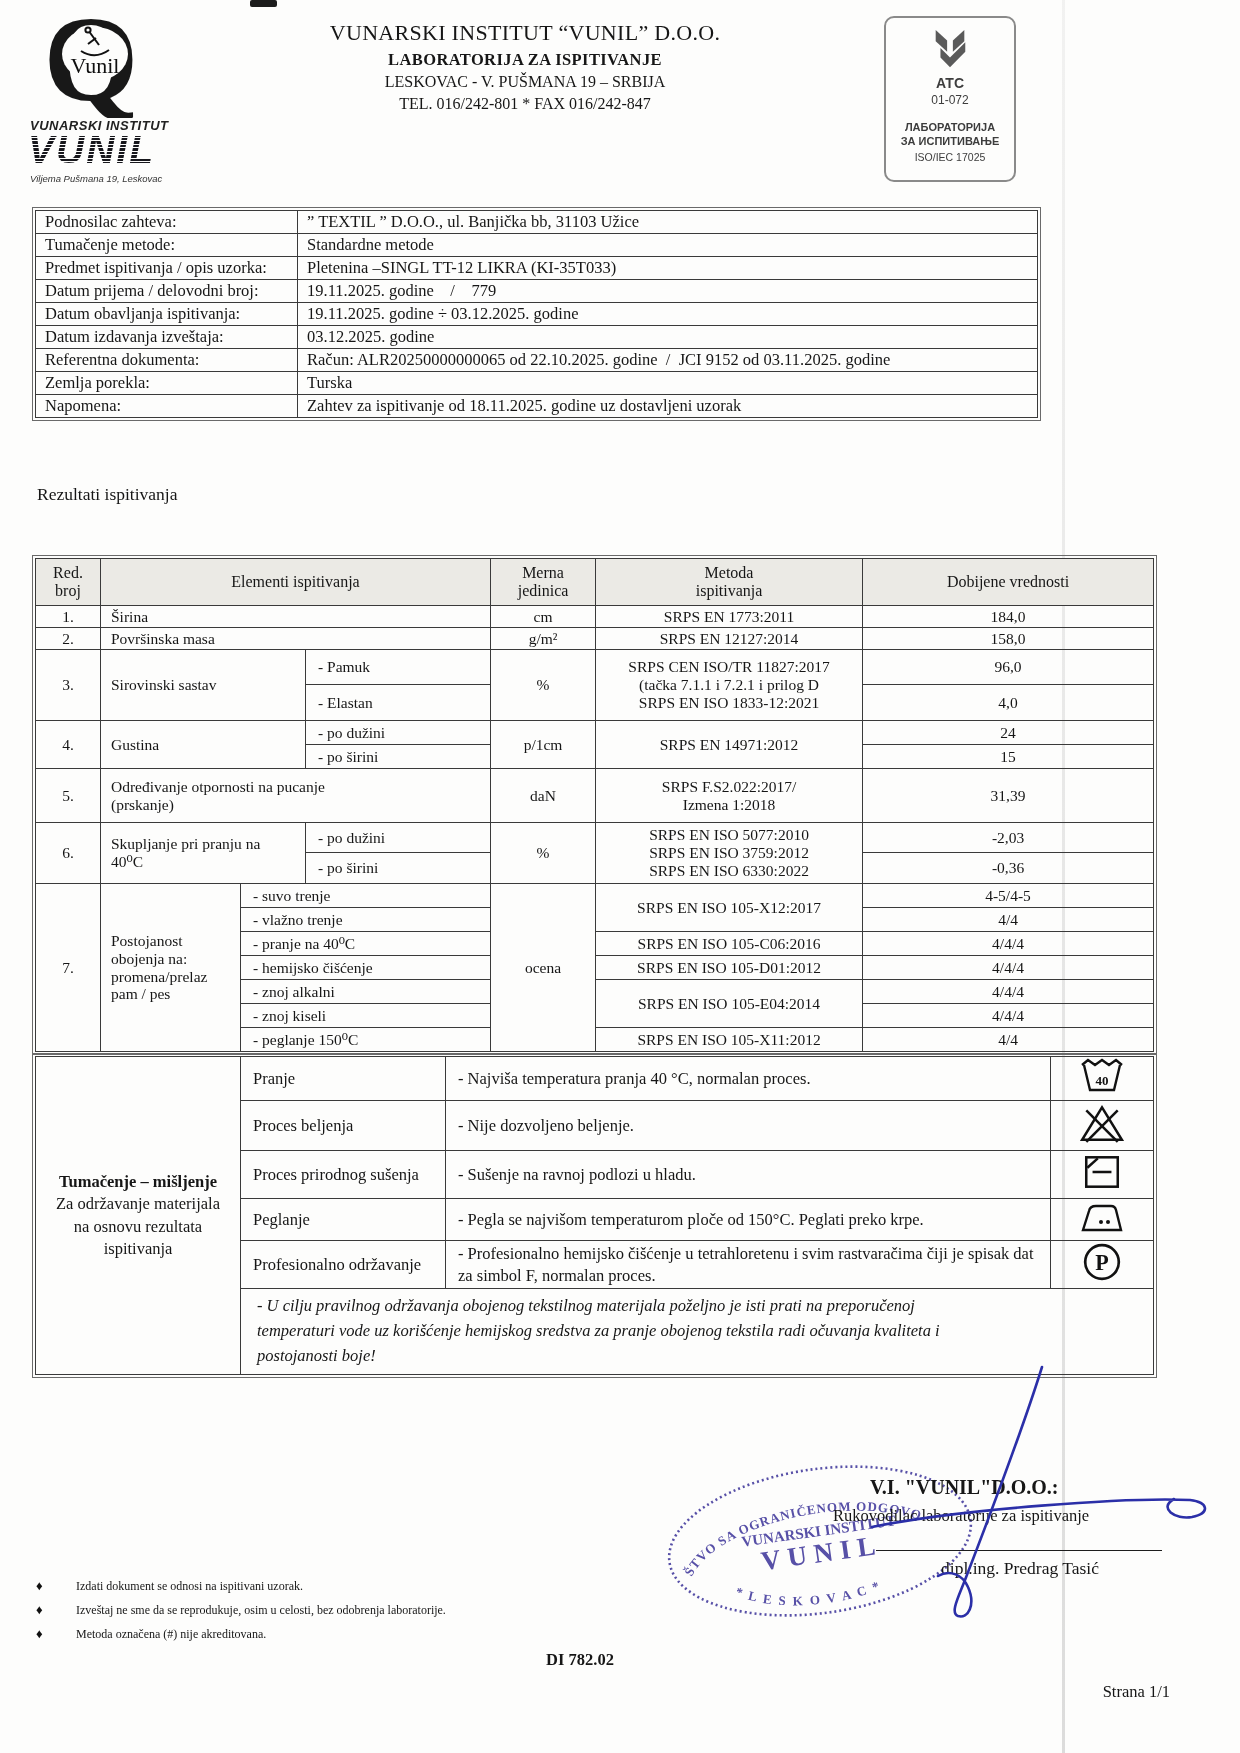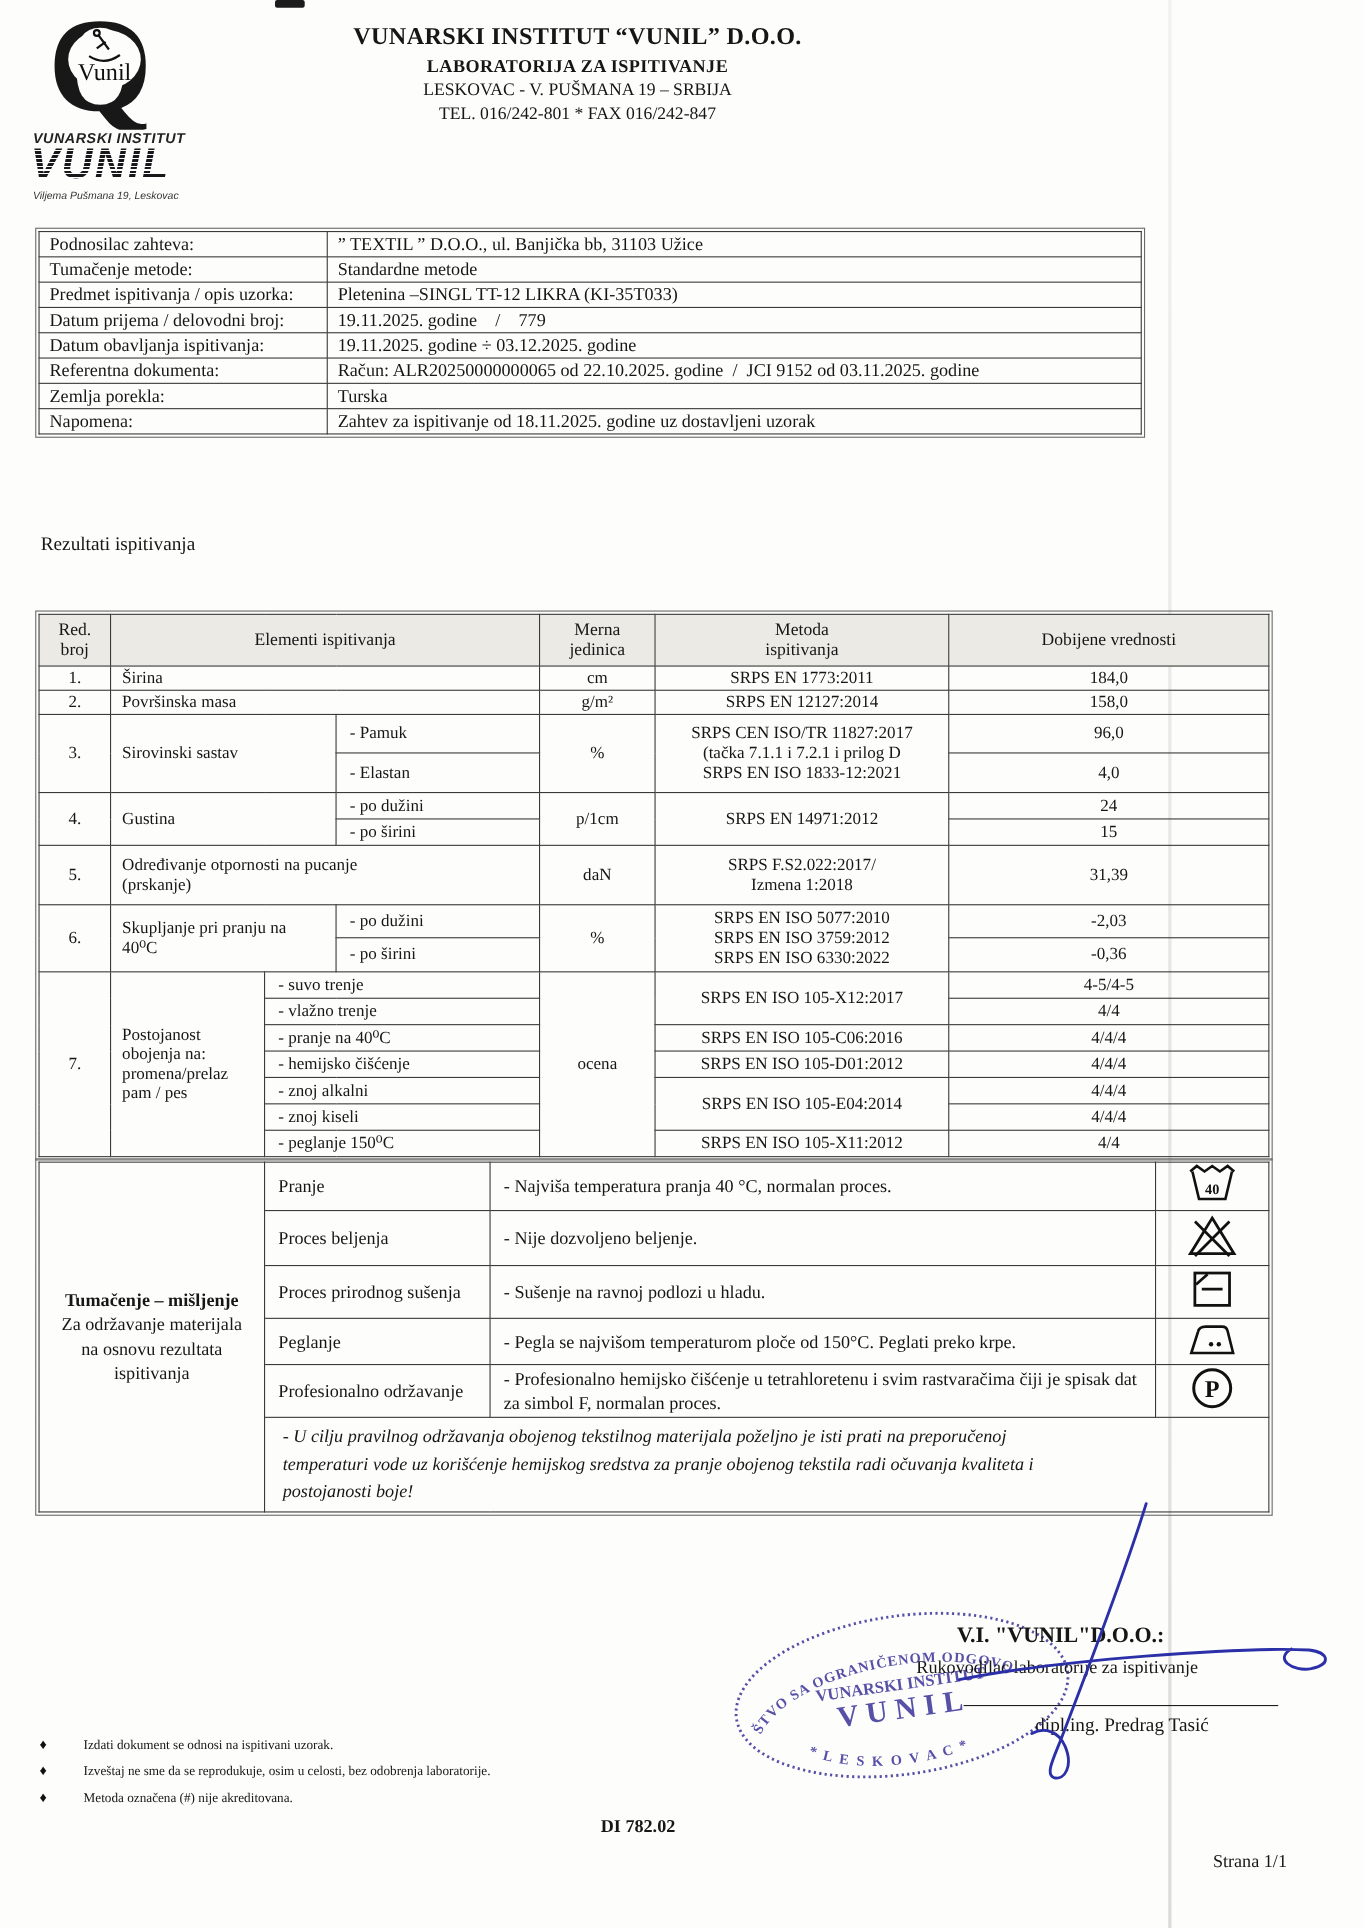--- a/index.html
+++ b/index.html
@@ -6,21 +6,21 @@
   .page{position:relative;width:1240px;height:1753px;margin:0 auto;background:#fdfdfc;
         font-family:"Liberation Serif","DejaVu Serif",serif;color:#161616;overflow:hidden;}
   .abs{position:absolute;}
   .nowrap{white-space:nowrap;}
   .center{text-align:center;}
   
   .fold{position:absolute;left:1062px;top:0;width:3px;height:1753px;
         background:linear-gradient(180deg,rgba(190,190,190,.18),rgba(170,170,170,.4));}
   .smudge{position:absolute;left:250px;top:0;width:27px;height:7px;background:#1c1c1c;border-radius:2px;}
   
-  .h-company{font-size:22px;font-weight:bold;letter-spacing:.3px;}
+  .h-company{font-size:22px;font-weight:normal;letter-spacing:.3px;}
   .h-lab{font-size:16.5px;font-weight:bold;letter-spacing:.4px;}
   .h-line{font-size:16px;}
   .h-title{font-size:21.5px;font-weight:bold;font-style:italic;white-space:nowrap;}
   .h-num{display:inline-block;margin-left:26px;padding:0 34px 1px 30px;border-bottom:2.5px solid #141414;}
   .logo-inst{font-family:"Liberation Sans","DejaVu Sans",sans-serif;font-style:italic;font-weight:bold;
              font-size:13px;letter-spacing:.5px;color:#222;}
   .brand{position:relative;display:inline-block;font-family:"Liberation Sans","DejaVu Sans",sans-serif;
          font-style:italic;font-weight:bold;font-size:39px;letter-spacing:2px;color:#17171c;line-height:1;}
   .brand::after{content:"";position:absolute;inset:4px 0 5px 0;
          background:repeating-linear-gradient(180deg,transparent 0 2.5px,#fdfdfc 2.5px 3.5px);}
@@ -86,20 +86,36 @@
   <div class="abs" style="left:28px;top:130px">
     <span class="brand">VUNIL</span>
   </div>
   <div class="abs logo-addr" style="left:30px;top:173px">Viljema Pušmana 19, Leskovac</div>
 
   <div class="abs center h-company" style="left:240px;top:20px;width:570px">VUNARSKI INSTITUT “VUNIL” D.O.O.</div>
   <div class="abs center h-lab" style="left:240px;top:50px;width:570px">LABORATORIJA ZA ISPITIVANJE</div>
   <div class="abs center h-line" style="left:240px;top:73px;width:570px">LESKOVAC - V. PUŠMANA 19 – SRBIJA</div>
   <div class="abs center h-line" style="left:240px;top:95px;width:570px">TEL. 016/242-801 * FAX 016/242-847</div>
 
+  <div class="badge">
+    <svg width="46" height="42" viewBox="0 0 48 44" style="margin-top:10px">
+      <g fill="#5a5a5a">
+        <path d="M9,2 L21,13 L21,25 L9,14 Z"></path>
+        <path d="M39,2 L27,13 L27,25 L39,14 Z"></path>
+        <path d="M14,21 L24,31 L40,15 L40,25 L24,41 L14,31 Z"></path>
+      </g>
+    </svg>
+    <div class="b1">АТС</div>
+    <div class="b2">01-072</div>
+    <div class="b3">
+      <div>ЛАБОРАТОРИЈА</div>
+      <div>ЗА ИСПИТИВАЊЕ</div>
+    </div>
+    <div class="b4">ISO/IEC 17025</div>
+  </div>
 
   <table class="abs info-table dbl" style="left:35px;top:210px">
     <colgroup>
         <col style="width:262px">
         <col style="width:740px">
       </colgroup>
     <tbody>
         <tr>
       <td>Podnosilac zahteva:</td>
       <td>” TEXTIL ” D.O.O., ul. Banjička bb, 31103 Užice</td>
@@ -112,20 +128,24 @@
       <td>Predmet ispitivanja / opis uzorka:</td>
       <td>Pletenina –SINGL TT-12 LIKRA (KI-35T033)</td>
         </tr>
     <tr>
       <td>Datum prijema / delovodni broj:</td>
       <td>19.11.2025. godine    /    779</td>
         </tr>
     <tr>
       <td>Datum obavljanja ispitivanja:</td>
       <td>19.11.2025. godine ÷ 03.12.2025. godine</td>
+        </tr>
+    <tr>
+      <td>Datum izdavanja izveštaja:</td>
+      <td>03.12.2025. godine</td>
         </tr>
     <tr>
       <td>Referentna dokumenta:</td>
       <td>Račun: ALR20250000000065 od 22.10.2025. godine  /  JCI 9152 od 03.11.2025. godine</td>
         </tr>
     <tr>
       <td>Zemlja porekla:</td>
       <td>Turska</td>
         </tr>
     <tr>

